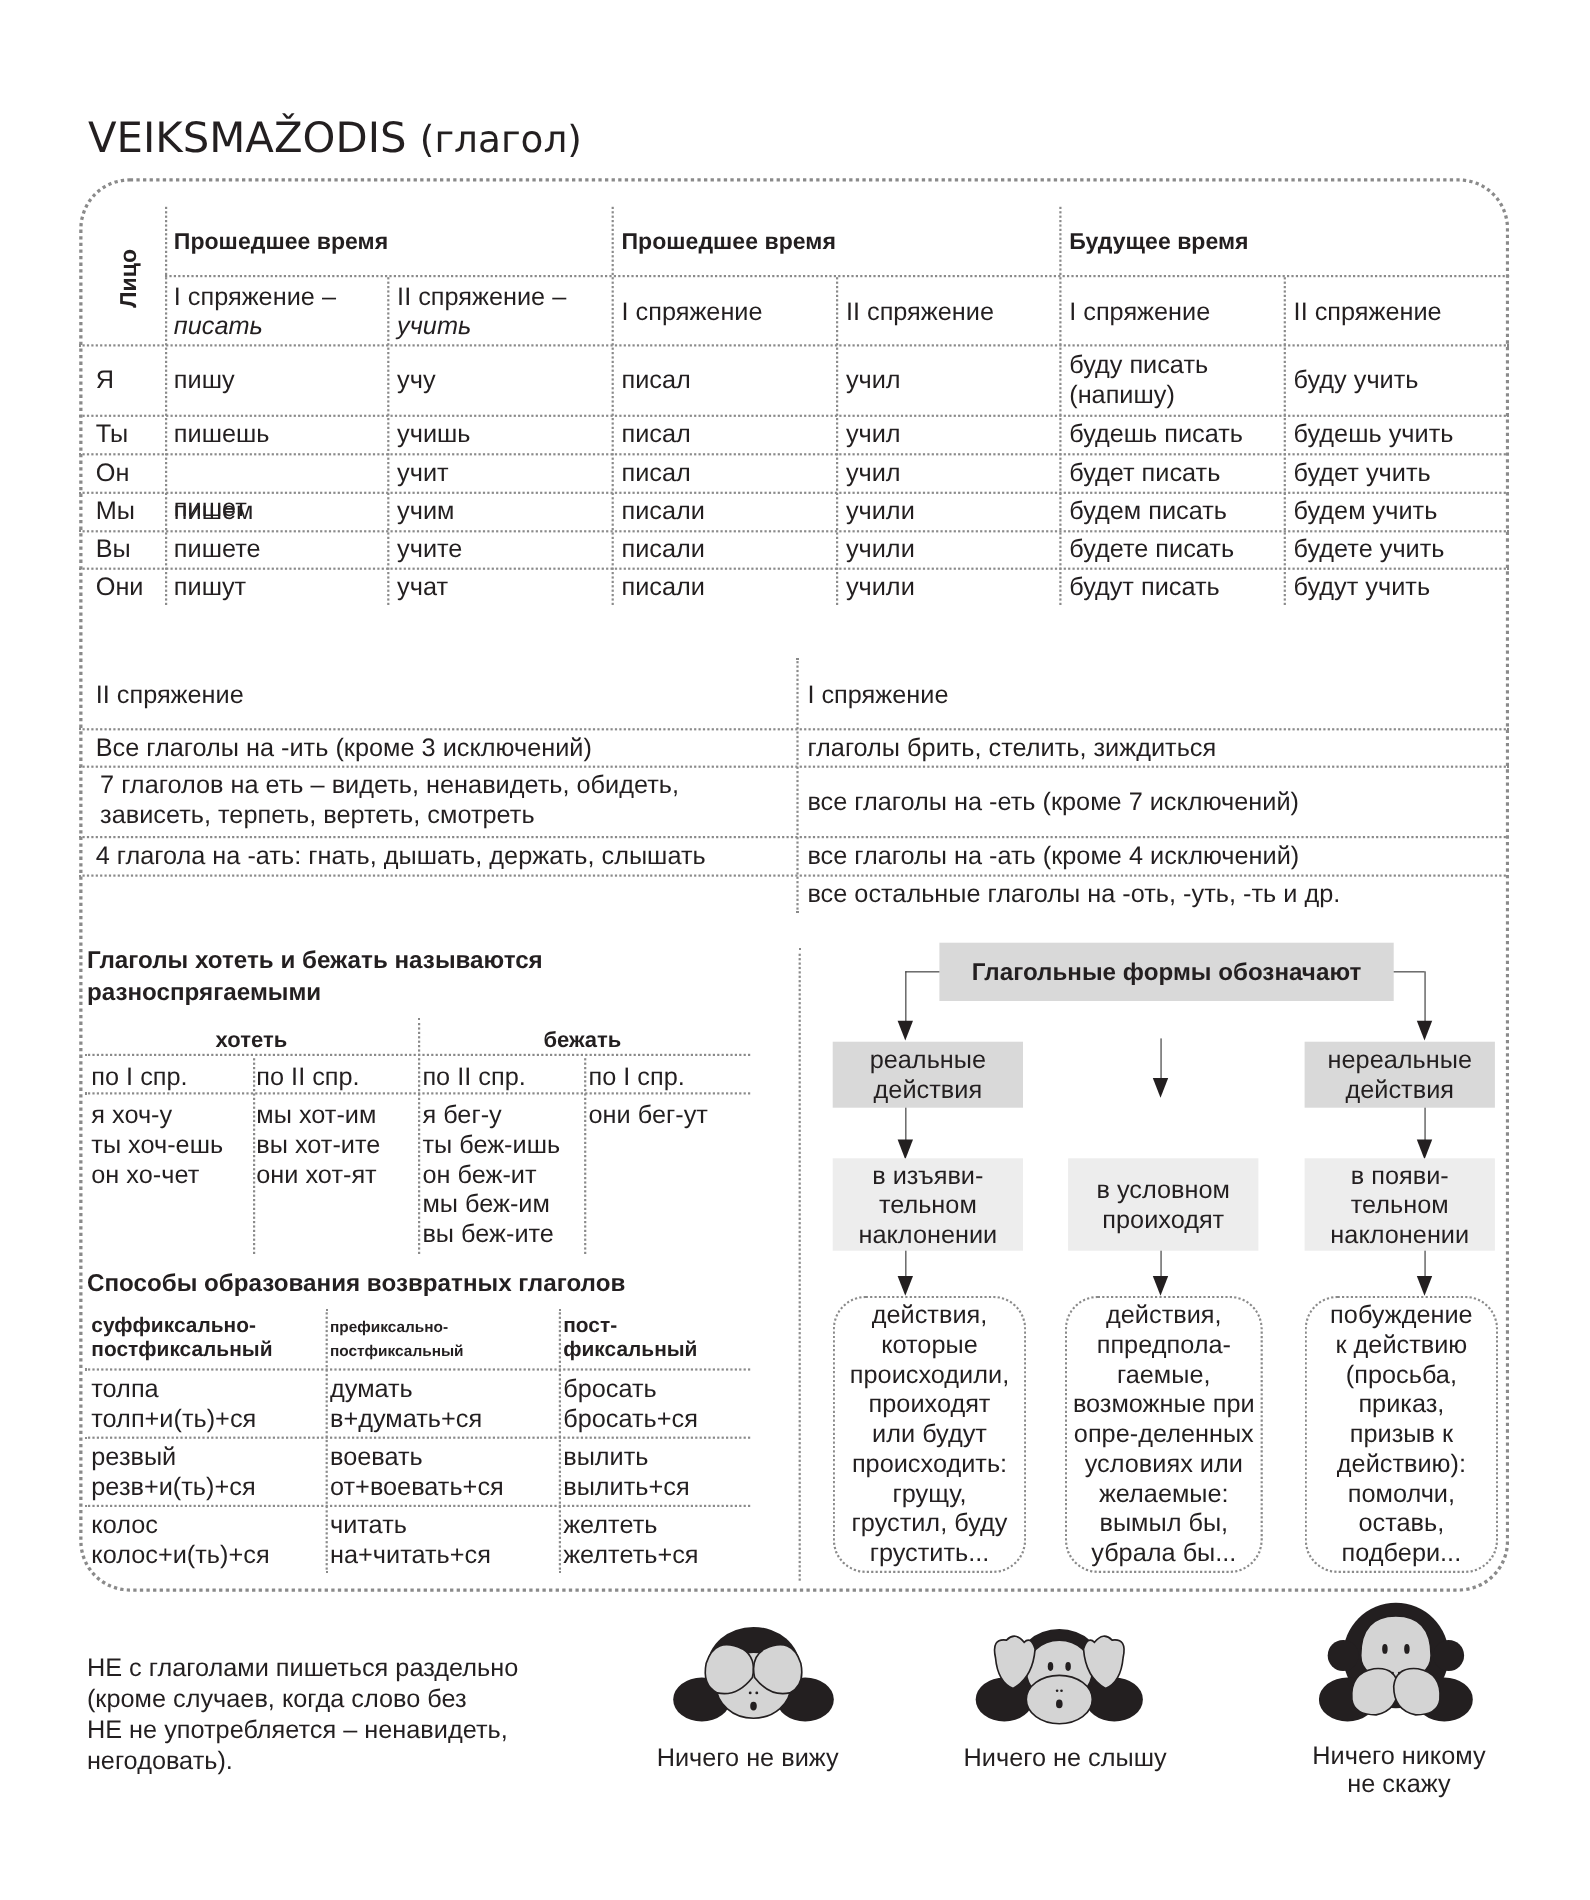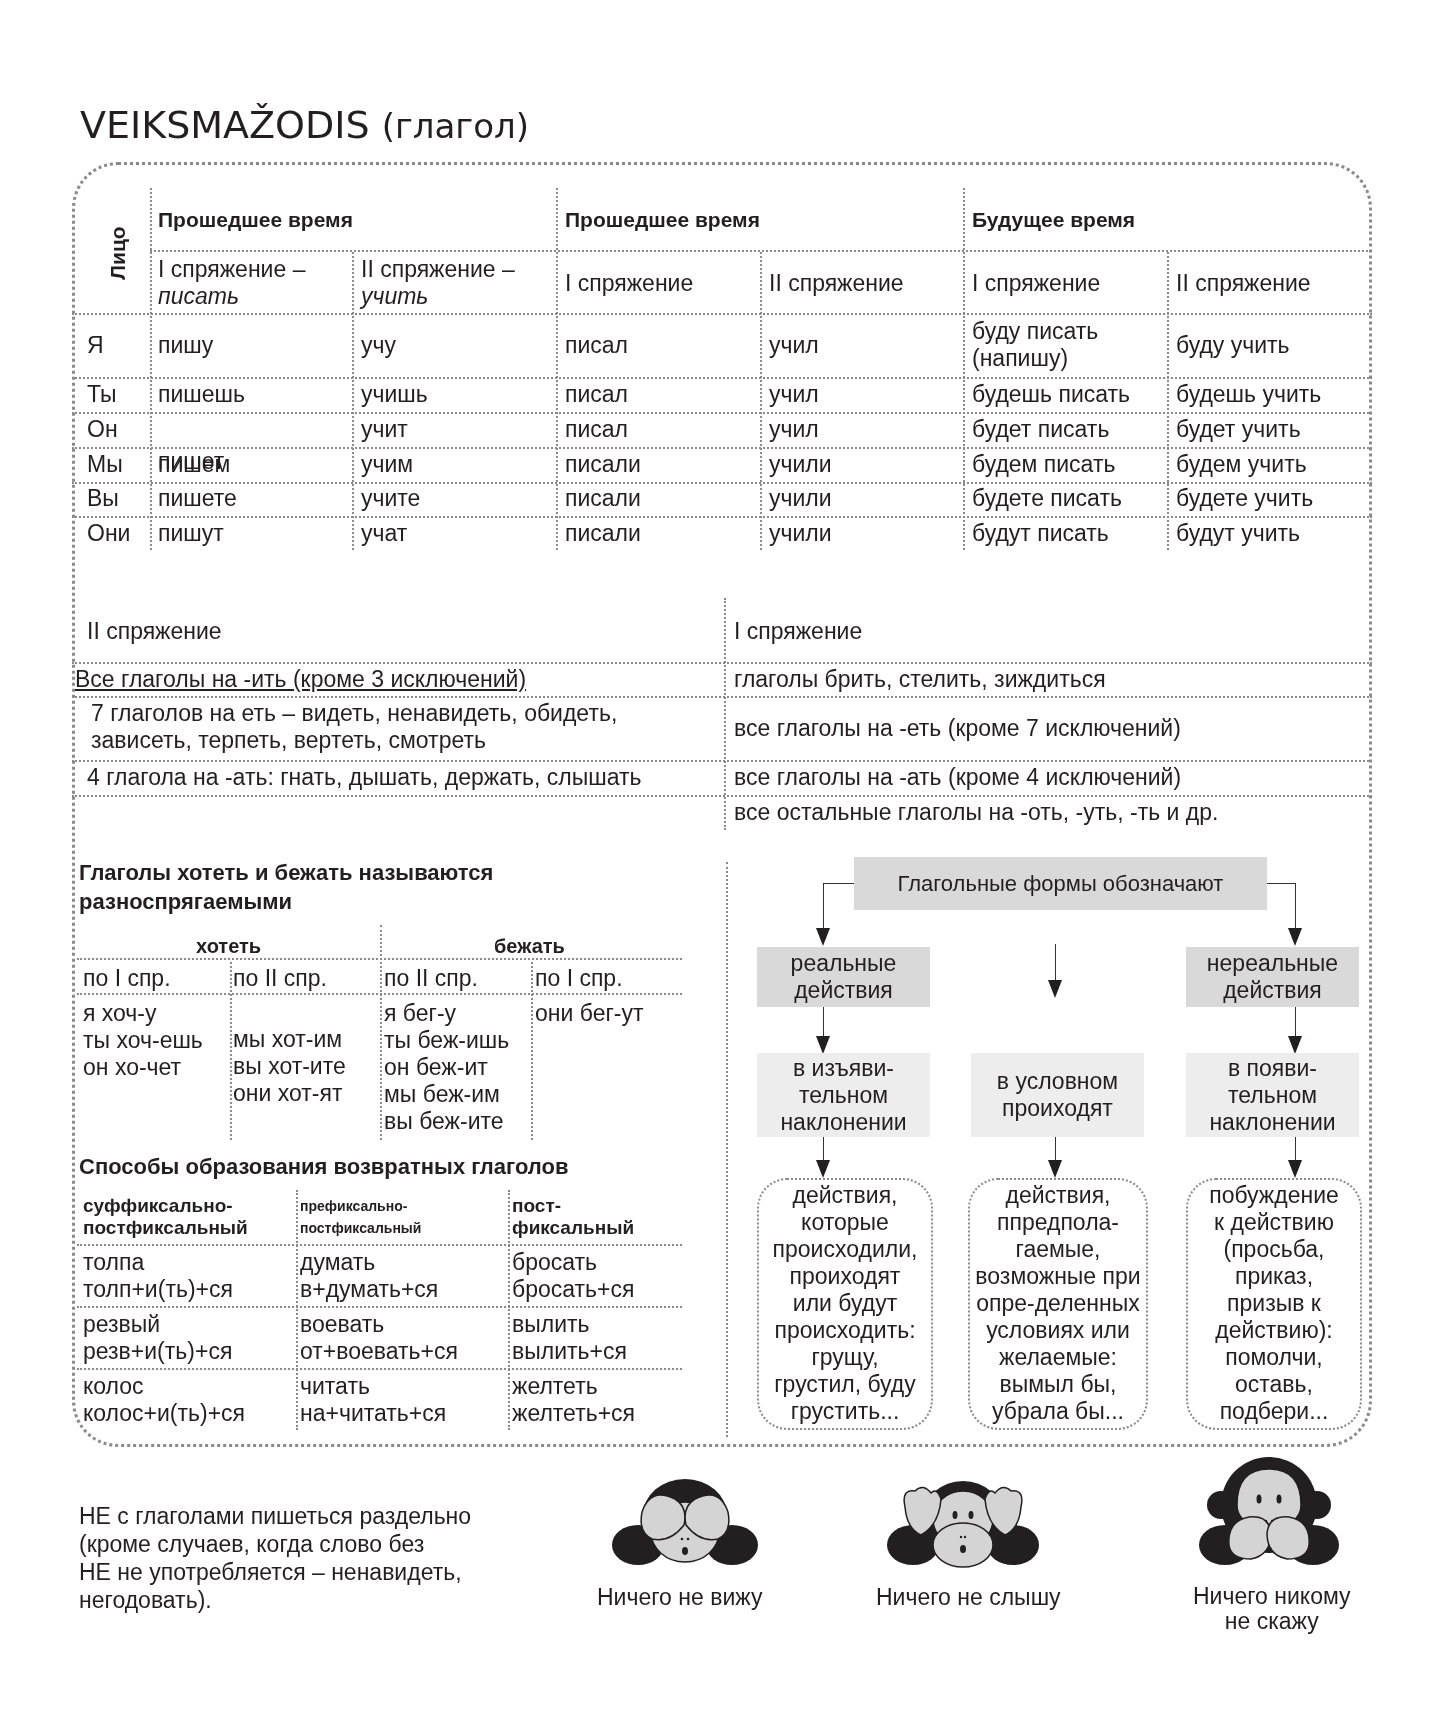--- a/index.html
+++ b/index.html
@@ -128,21 +128,21 @@
 <div>
   <div class="dl-v" style="left:724px;top:598px;height:232px;"></div>
   <div class="dl-h" style="left:72px;top:662px;width:1300px;"></div>
   <div class="dl-h" style="left:72px;top:696px;width:1300px;"></div>
   <div class="dl-h" style="left:72px;top:760px;width:1300px;"></div>
   <div class="dl-h" style="left:72px;top:795px;width:1300px;"></div>
 
   <div class="t" style="left:87px;top:618px;">II спряжение</div>
   <div class="t" style="left:734px;top:618px;">I спряжение</div>
 
-  <div class="t" style="left:75px;top:666px;text-decoration:underline;">Все глаголы на -ить (кроме 3 исключений)</div>
+  <div class="t" style="left:87px;top:666px;">Все глаголы на -ить (кроме 3 исключений)</div>
   <div class="t" style="left:734px;top:666px;">глаголы брить, стелить, зиждиться</div>
   <div class="t ml" style="left:91px;top:700px;">7 глаголов на еть –  видеть, ненавидеть, обидеть,
 зависеть, терпеть, вертеть, смотреть</div>
   <div class="t" style="left:734px;top:715px;">все глаголы на -еть (кроме 7 исключений)</div>
   <div class="t" style="left:87px;top:764px;">4 глагола на -ать: гнать, дышать, держать, слышать</div>
   <div class="t" style="left:734px;top:764px;">все глаголы на -ать (кроме 4 исключений)</div>
   <div class="t" style="left:734px;top:799px;">все остальные глаголы на -оть, -уть, -ть и др.</div>
 </div>
 
 <div class="dl-v" style="left:726px;top:862px;height:575px;"></div>
@@ -160,21 +160,21 @@
   <div class="t b" style="left:494px;top:933px;font-size:20px;">бежать</div>
 
   <div class="t" style="left:83px;top:965px;">по I спр.</div>
   <div class="t" style="left:233px;top:965px;">по II спр.</div>
   <div class="t" style="left:384px;top:965px;">по II спр.</div>
   <div class="t" style="left:535px;top:965px;">по I спр.</div>
 
   <div class="t ml" style="left:83px;top:1000px;">я хоч-у
 ты хоч-ешь
 он хо-чет</div>
-  <div class="t ml" style="left:233px;top:1000px;margin-top:26px;">мы хот-им
+  <div class="t ml" style="left:233px;top:1000px;">мы хот-им
 вы хот-ите
 они хот-ят</div>
   <div class="t ml" style="left:384px;top:1000px;">я бег-у
 ты беж-ишь
 он беж-ит
 мы беж-им
 вы беж-ите</div>
   <div class="t ml" style="left:535px;top:1000px;">они бег-ут</div>
 </div>
 
@@ -207,21 +207,21 @@
 вылить+ся</div>
   <div class="t ml" style="left:83px;top:1373px;">колос
 колос+и(ть)+ся</div>
   <div class="t ml" style="left:300px;top:1373px;">читать
 на+читать+ся</div>
   <div class="t ml" style="left:512px;top:1373px;">желтеть
 желтеть+ся</div>
 </div>
 
 <div>
-  <div class="box dark" style="left:854px;top:857px;width:413px;height:53px;font-weight:normal;font-size:22px;">Глагольные формы обозначают</div>
+  <div class="box dark" style="left:854px;top:857px;width:413px;height:53px;font-weight:bold;font-size:22px;">Глагольные формы обозначают</div>
 
   <div class="arrow-h" style="left:823px;top:883px;width:31px;"></div>
   <div class="arrow-v" style="left:823px;top:883px;height:55px;"></div>
   <div class="ahead" style="left:816px;top:928px;"></div>
 
   <div class="arrow-h" style="left:1267px;top:883px;width:28px;"></div>
   <div class="arrow-v" style="left:1295px;top:883px;height:55px;"></div>
   <div class="ahead" style="left:1288px;top:928px;"></div>
 
   <div class="arrow-v" style="left:1055px;top:944px;height:46px;"></div>

